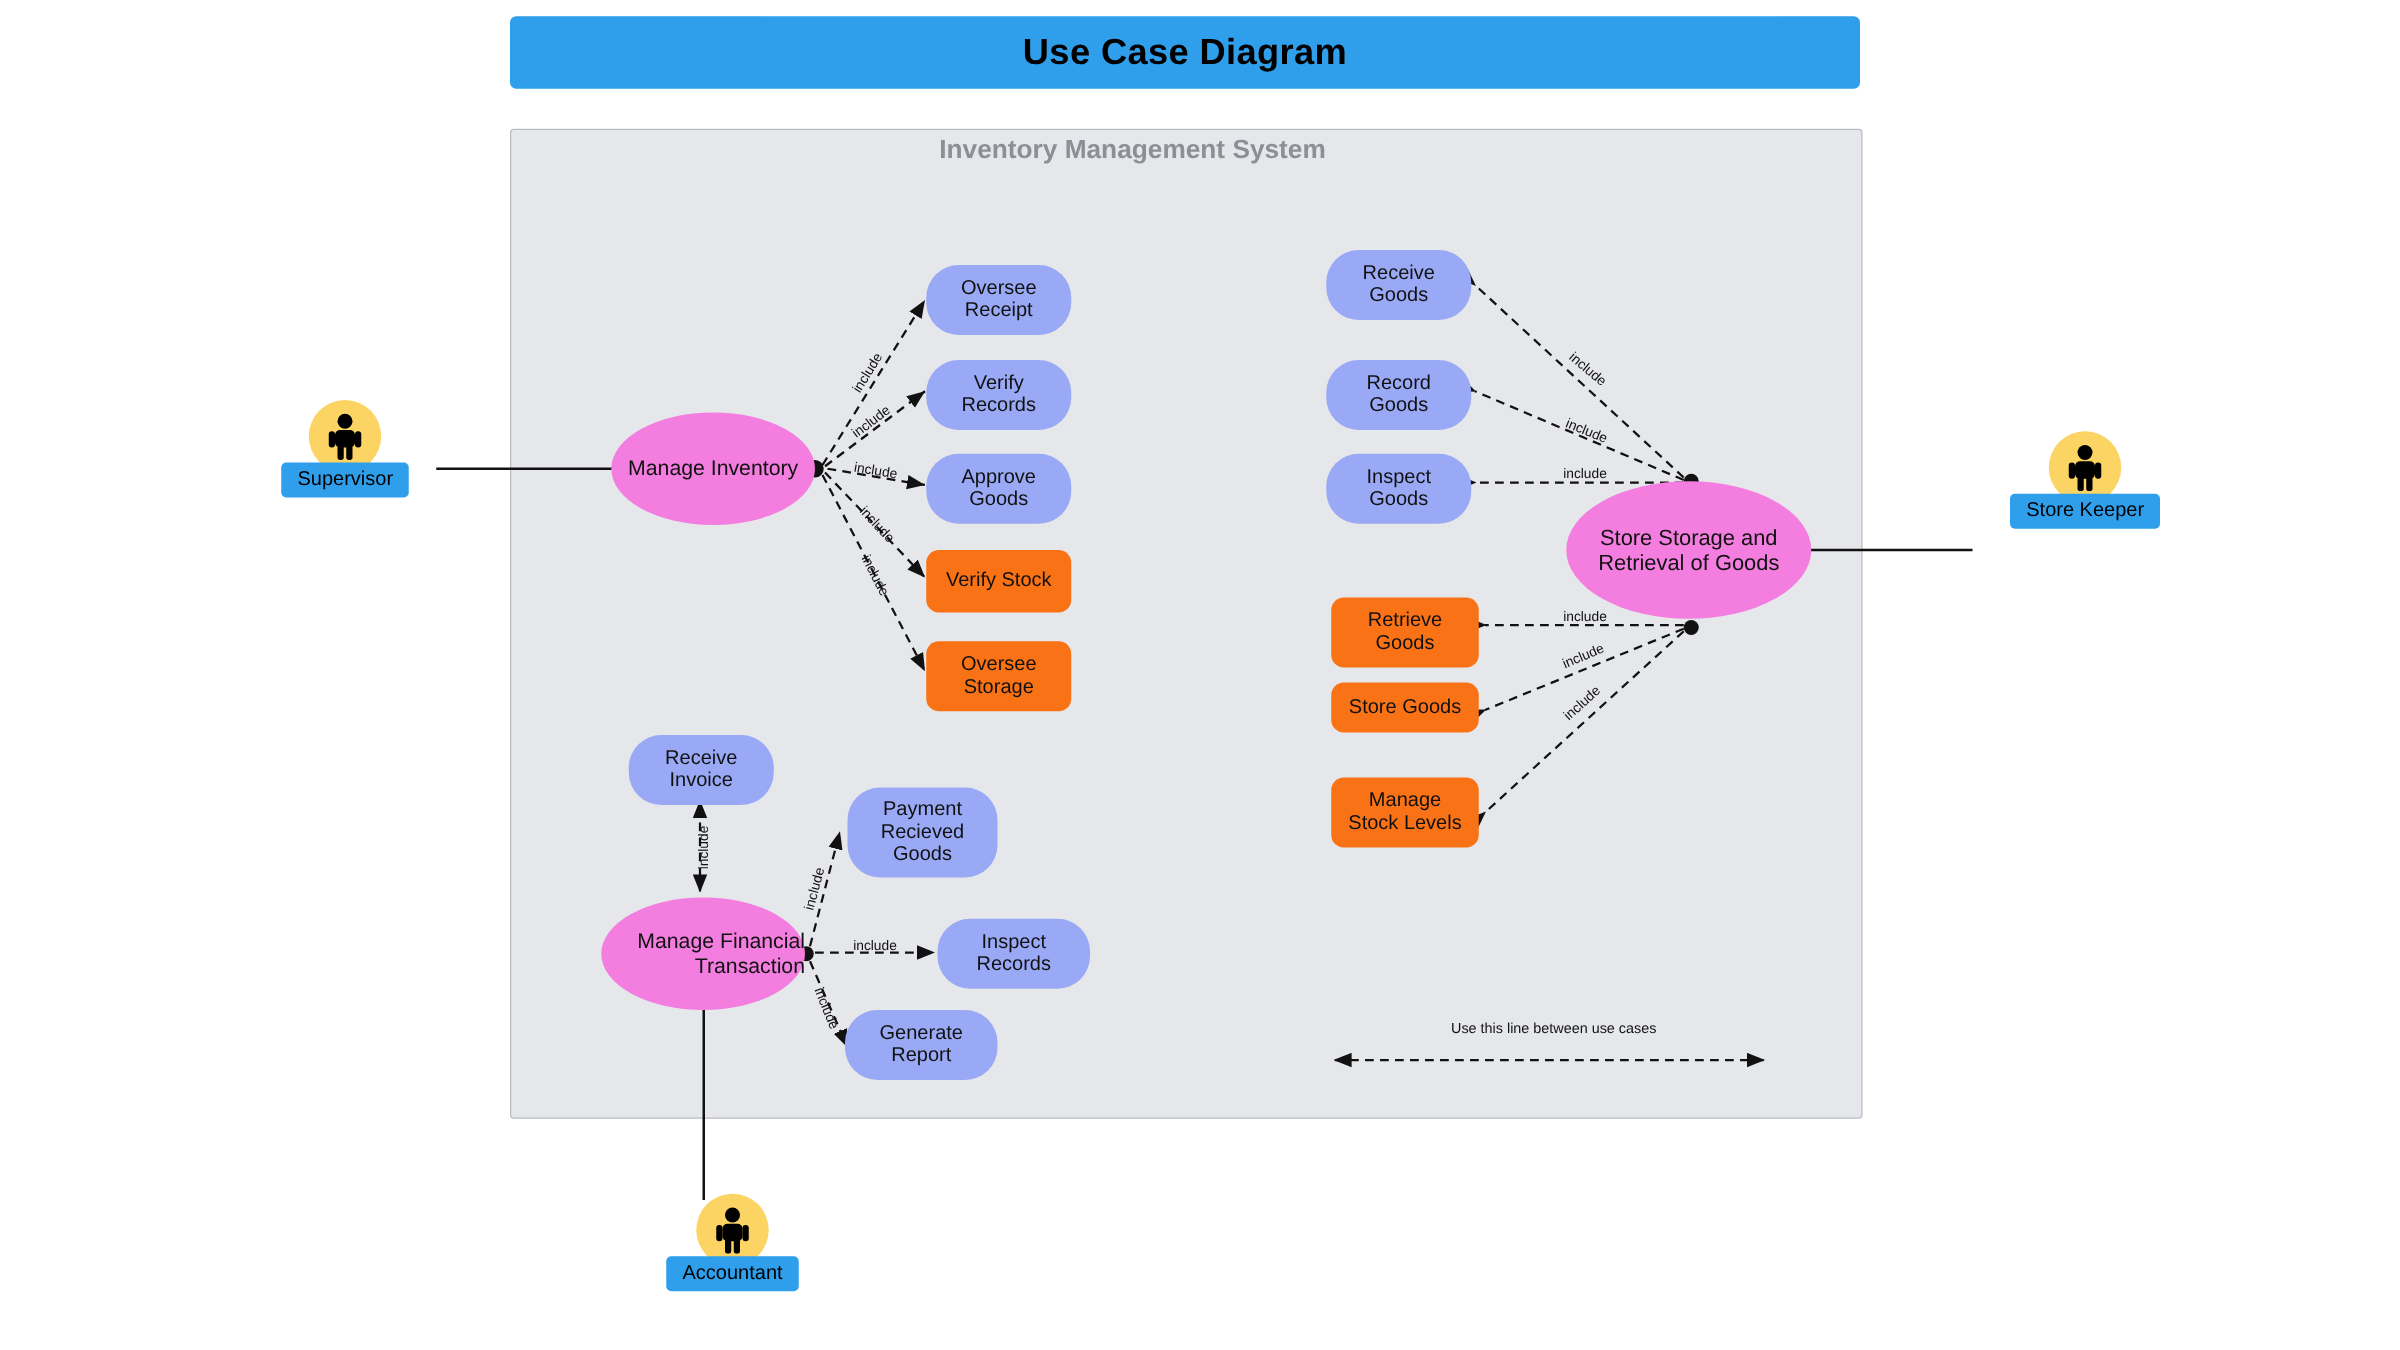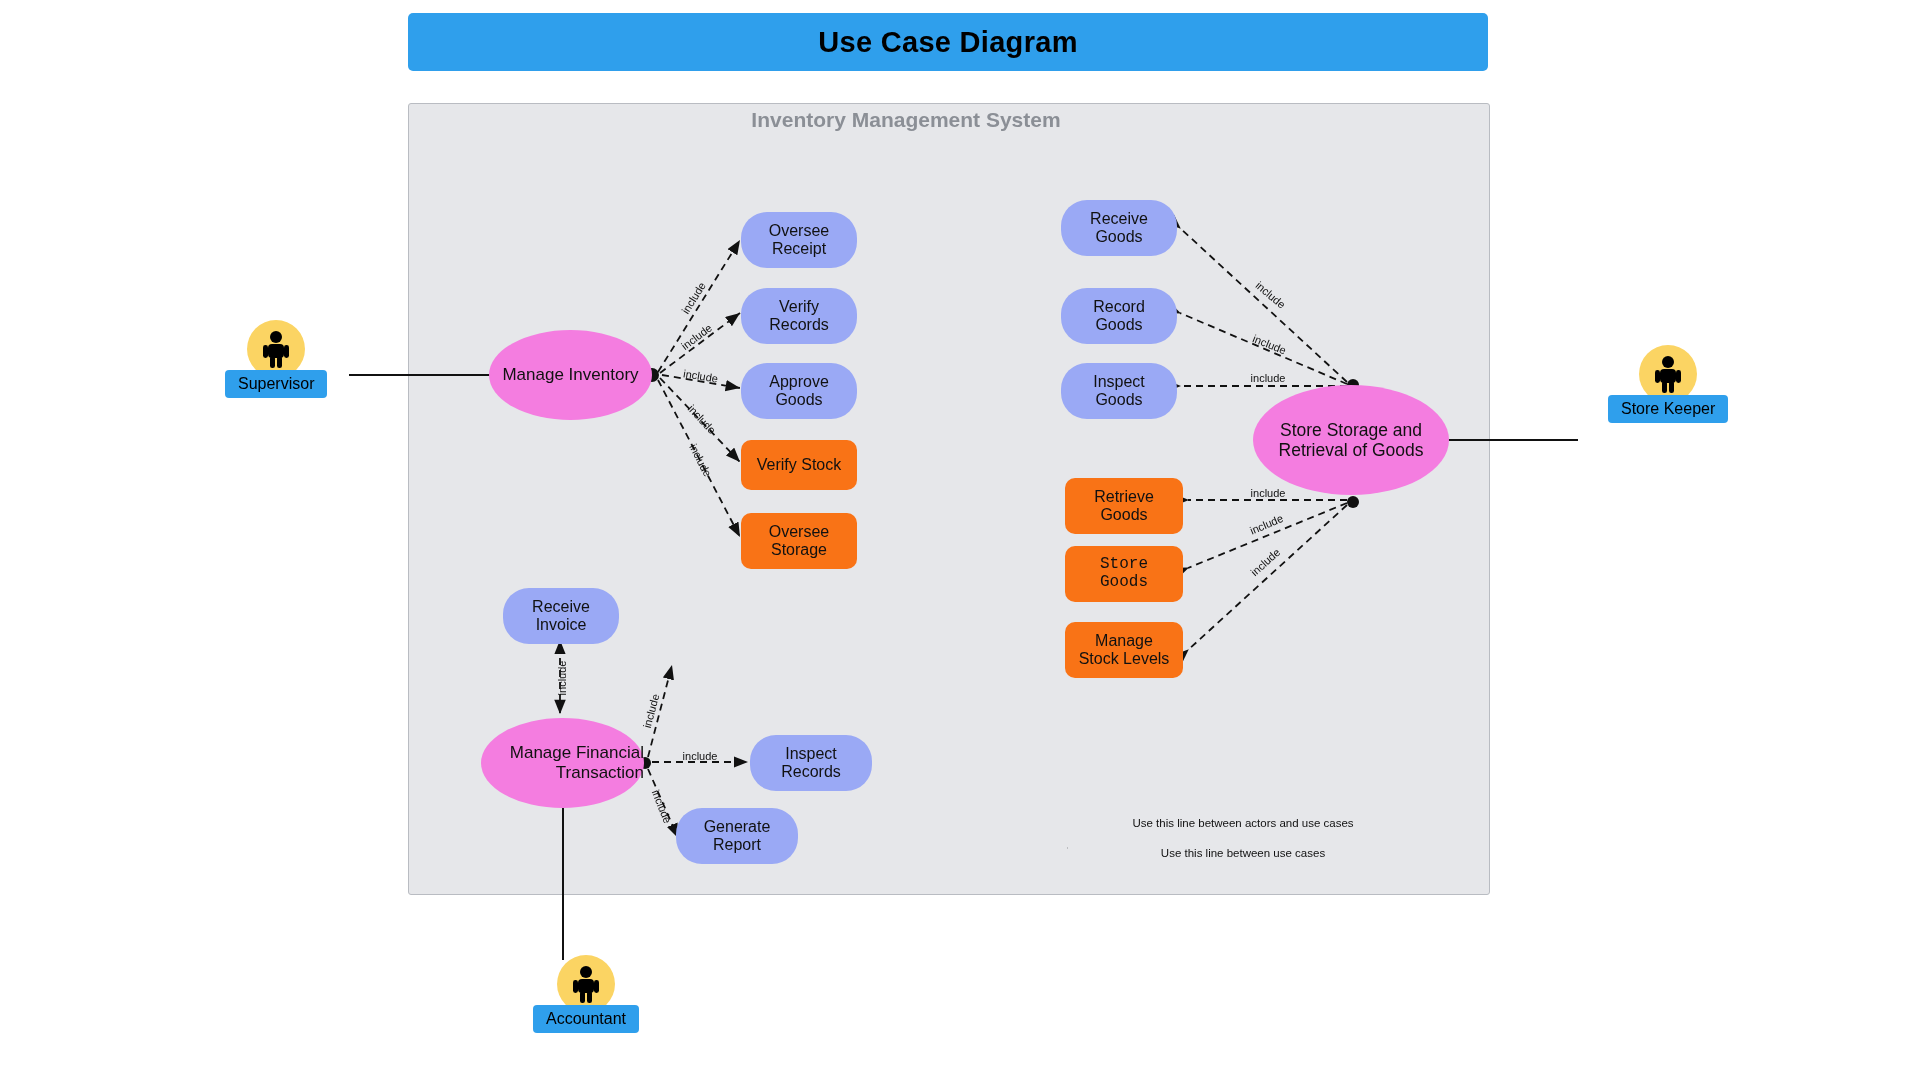--- a/index.html
+++ b/index.html
@@ -233,47 +233,45 @@
   </div>
 
   <div class="uc blue" style="left:1061px;top:363px;width:116px;height:56px;">
     <span>Inspect Goods</span>
   </div>
 
   <div class="uc green" style="left:1065px;top:478px;width:118px;height:56px;border-radius:10px;">
     <span>Retrieve Goods</span>
   </div>
 
-  <div class="uc green" style="left:1065px;top:546px;width:118px;height:56px;border-radius:10px;font-family:Liberation Mono, monospace;">
+  <div class="uc green" style="left:1065px;top:546px;width:118px;height:40px;border-radius:10px;">
     <span>Store Goods</span>
   </div>
 
   <div class="uc green" style="left:1065px;top:622px;width:118px;height:56px;border-radius:10px;">
     <span>Manage Stock Levels</span>
   </div>
 
   <div class="uc blue" style="left:503px;top:588px;width:116px;height:56px;">
     <span>Receive Invoice</span>
   </div>
 
+  <div class="uc blue" style="left:678px;top:630px;width:120px;height:72px;">
+    <span>Payment Recieved Goods</span>
+  </div>
 
   <div class="uc blue" style="left:750px;top:735px;width:122px;height:56px;">
     <span>Inspect Records</span>
   </div>
 
   <div class="uc blue" style="left:676px;top:808px;width:122px;height:56px;">
     <span>Generate Report</span>
   </div>
 
   <div class="legend">
-    <div class="legend-row">
-      <div class="legend-text">
-        <span>Use this line between actors and use cases</span>
-      </div>
-    </div>
     <div class="legend-row">
       <div class="legend-text">
         <span>Use this line between use cases</span>
       </div>
     </div>
   </div>
 
 </div>
 
 </body></html>

